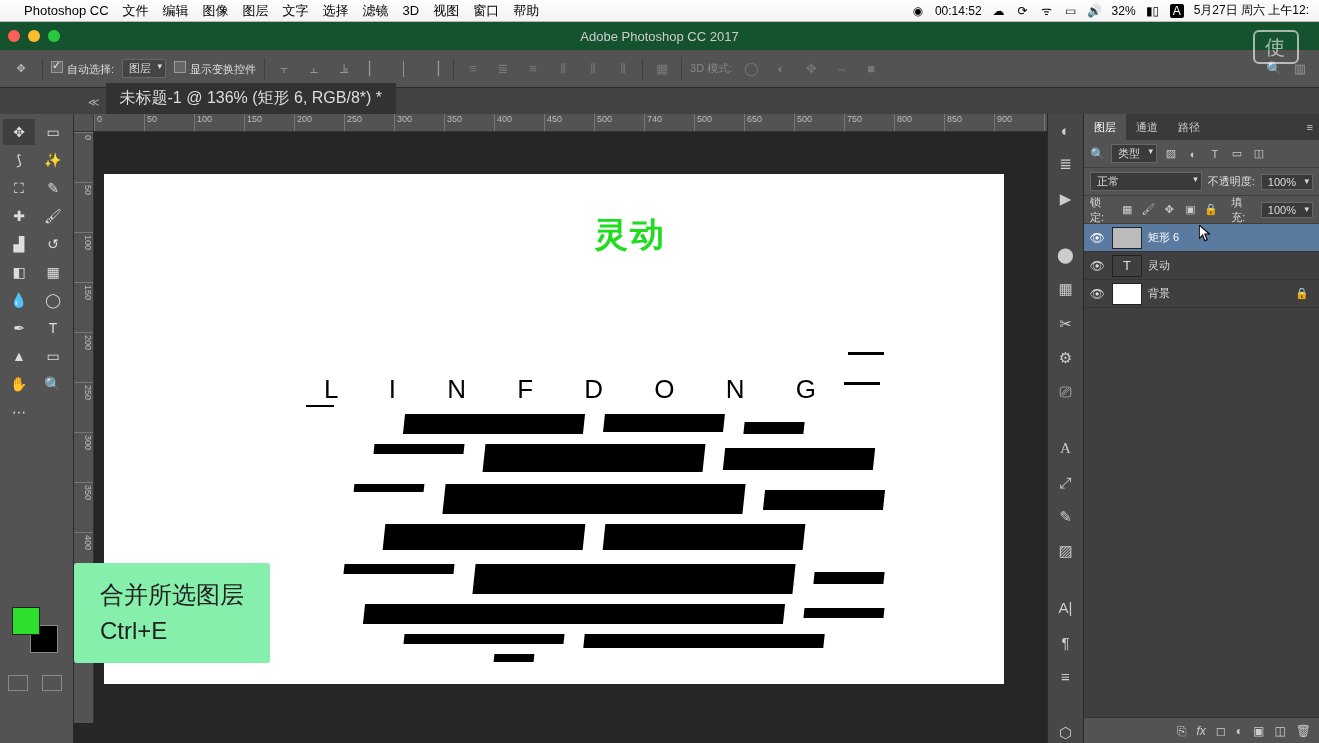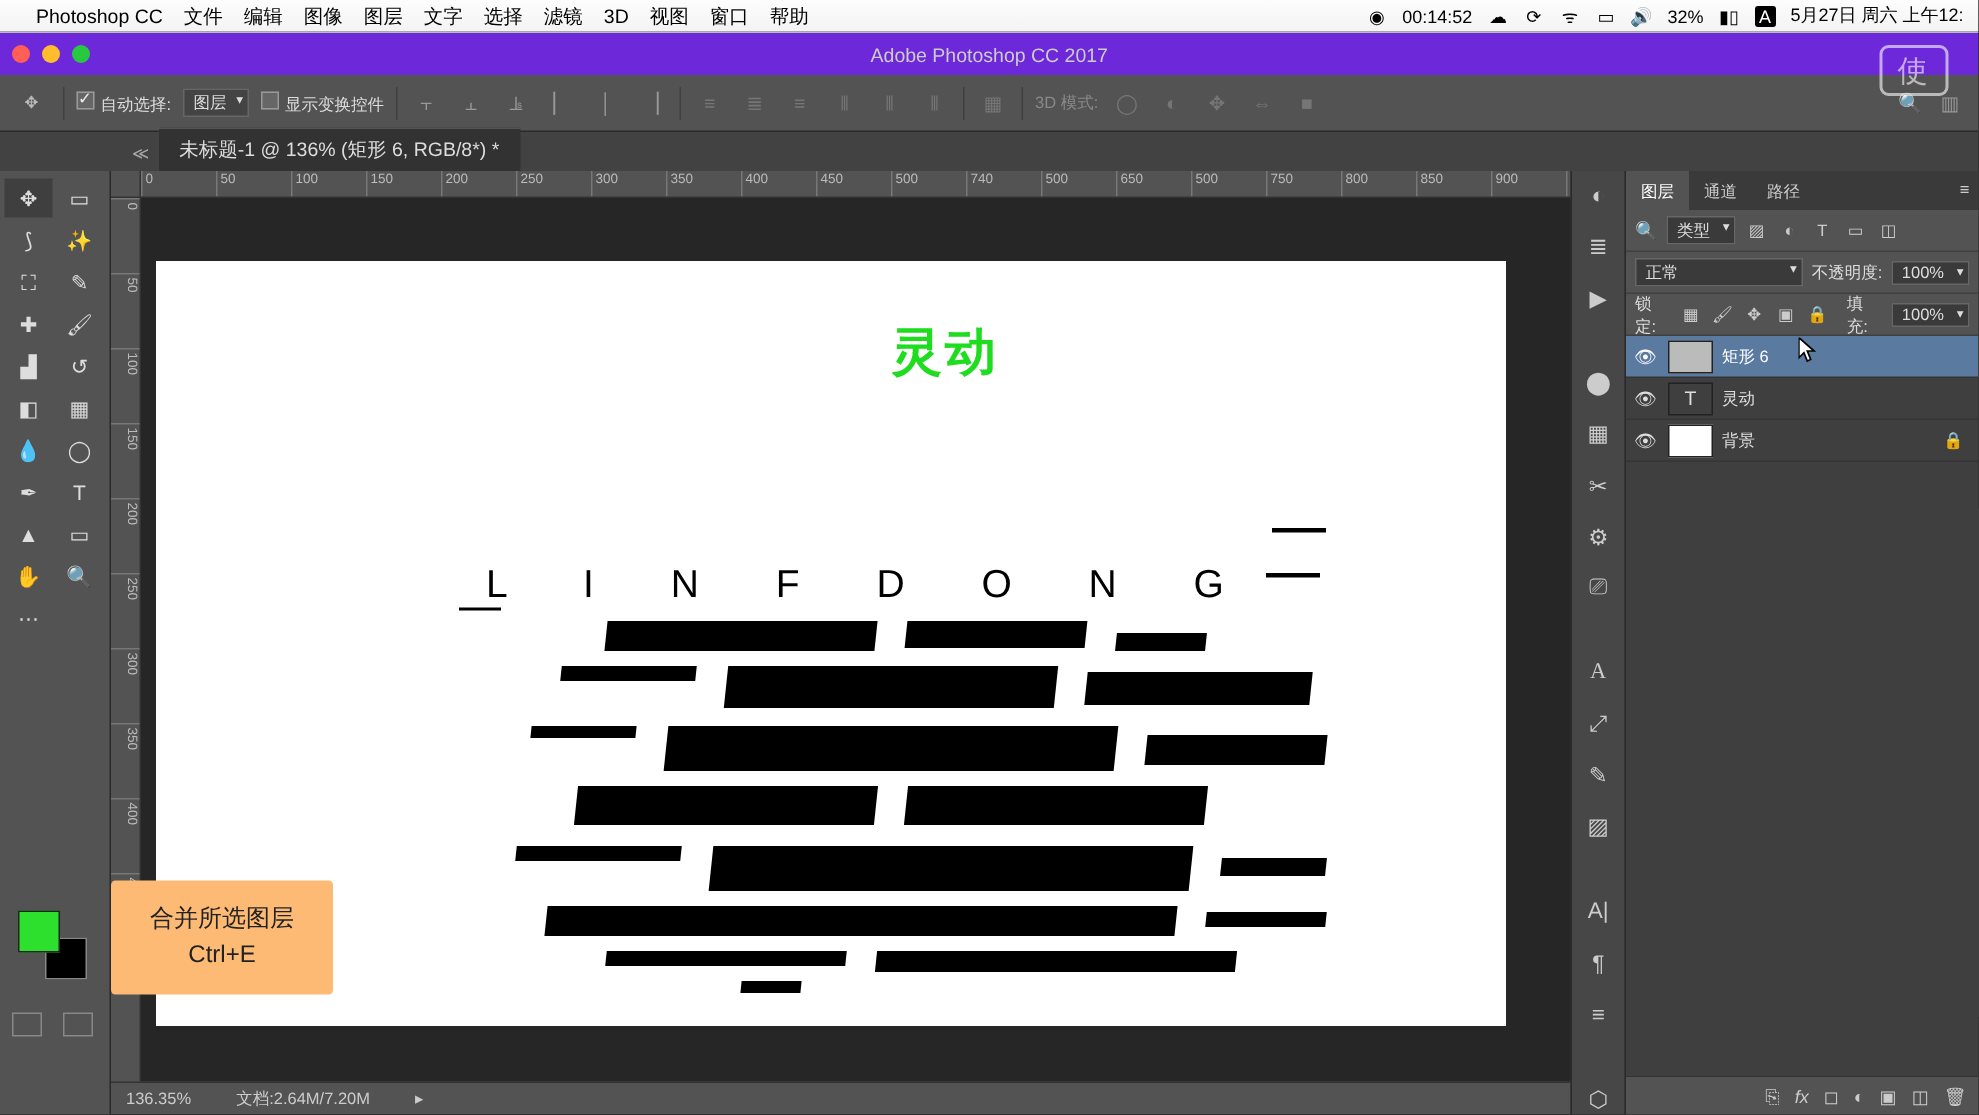--- a/index.html
+++ b/index.html
@@ -7,41 +7,41 @@
 
 
 .mac-menubar { height:22px; background:linear-gradient(#fdfdfd,#f3f3f3); display:flex; align-items:center; font-size:13px; color:#000; padding:0 10px; justify-content:space-between; border-bottom:1px solid #bbb;}
 .mac-left { display:flex; align-items:center; gap:14px; }
 .mac-left .apple { font-size:15px; }
 .mac-left .bold { font-weight:400; }
 .mac-right { display:flex; align-items:center; gap:10px; font-size:12px; }
 .mac-right .ico { width:14px; height:14px; display:inline-flex; align-items:center; justify-content:center; font-size:12px;}
 
 
-.win-titlebar { height:28px; background:#6d28d9; display:flex; align-items:center; padding:0 8px; position:relative;}
+.win-titlebar { height:28px; background:#14532d; display:flex; align-items:center; padding:0 8px; position:relative;}
 .traffic { display:flex; gap:8px; }
 .traffic span { width:12px; height:12px; border-radius:50%; display:block; }
 .tl-close{background:#ff5f57;} .tl-min{background:#ffbd2e;} .tl-max{background:#28c940;}
 .win-title { position:absolute; left:50%; transform:translateX(-50%); color:#ccc; font-size:13px; }
 
 
 .options-bar { height:38px; background:#535353; display:flex; align-items:center; padding:0 8px; gap:8px; color:#ddd; font-size:11px; border-bottom:1px solid #2a2a2a;}
 .opt-btn { width:26px; height:26px; display:flex; align-items:center; justify-content:center; color:#bbb; }
 .opt-check { width:12px; height:12px; border:1px solid #999; background:#666; display:inline-block; margin-right:4px; position:relative;}
 .opt-check.on::after{content:"✓"; position:absolute; top:-3px; left:0; font-size:11px; color:#eee;}
 .opt-sel { background:#444; border:1px solid #666; padding:1px 14px 1px 6px; position:relative; }
 .opt-sel::after{content:"▾"; position:absolute; right:3px; top:1px; font-size:9px;}
 .opt-sep { width:1px; height:22px; background:#404040; }
 .opt-icon { width:22px; height:22px; display:flex; align-items:center; justify-content:center; color:#999; font-size:13px;}
 .opt-icon.dim{opacity:.5;}
 .opt-right { margin-left:auto; display:flex; gap:4px;}
 
 
 .doc-tabs { height:26px; background:#424242; display:flex; align-items:flex-end; padding-left:82px; }
-.doc-tab { background:#323232; color:#ddd; font-size:13px; padding:5px 14px; border-top:1px solid #555;}
+.doc-tab { background:#323232; color:#ddd; font-size:16px; padding:5px 14px; border-top:1px solid #555;}
 .doc-tabs .small-x{ color:#aaa; padding:5px 6px; font-size:11px;}
 
 
 .main { display:flex; height:629px; }
 .toolbox { width:74px; background:#535353; display:flex; flex-wrap:wrap; padding:4px 2px; align-content:flex-start; border-right:1px solid #2a2a2a; position:relative;}
 .tool { width:32px; height:26px; display:flex; align-items:center; justify-content:center; color:#ddd; font-size:14px; margin:1px; }
 .tool.sel { background:#3f3f3f; }
 .swatches { position:absolute; bottom:90px; left:12px; width:46px; height:46px;}
 .swatch-fg{ width:28px; height:28px; background:#2de02d; border:1px solid #222; position:absolute; top:0; left:0;}
 .swatch-bg{ width:28px; height:28px; background:#000; border:1px solid #888; position:absolute; bottom:0; right:0;}
@@ -56,21 +56,21 @@
 .ruler-v div{ height:50px; writing-mode:vertical-rl; padding-top:2px; border-top:1px solid #777;}
 .ruler-corner{position:absolute;top:0;left:0;width:20px;height:18px;background:#535353;border-right:1px solid #333;border-bottom:1px solid #333;}
 .artboard { position:absolute; top:60px; left:30px; width:900px; height:510px; background:#fff; }
 .art-title { position:absolute; top:38px; left:490px; color:#1edc1e; font-size:34px; font-weight:700; letter-spacing:2px;}
 .art-linf { position:absolute; top:200px; left:220px; font-size:26px; letter-spacing:22px; font-weight:400; color:#000;}
 .art-linf::before{content:""; position:absolute; left:-18px; bottom:-2px; width:28px; height:2px; background:#000;}
 .art-linf::after{content:""; position:absolute; right:-46px; top:-22px; width:36px; height:3px; background:#000; box-shadow: -4px 30px 0 #000;}
 .art-glitch { position:absolute; top:230px; left:240px; width:560px; height:250px; }
 .art-glitch .bar{ position:absolute; background:#000; height:14px;}
 
-.hint-box { position:absolute; left:0px; bottom:80px; background:#fdba74; color:#222; padding:14px 26px; font-size:16px; border-radius:3px; text-align:center; line-height:1.5;}
+.hint-box { position:absolute; left:0px; bottom:80px; background:#86efac; color:#222; padding:14px 26px; font-size:24px; border-radius:3px; line-height:1.5;}
 .status-bar { position:absolute; bottom:0; left:0; right:0; height:22px; background:#535353; color:#ccc; font-size:11px; display:flex; align-items:center; padding:0 10px; gap:30px; border-top:1px solid #333;}
 
 
 .dock { width:36px; background:#474747; display:flex; flex-direction:column; align-items:center; padding-top:6px; gap:14px; border-left:1px solid #2a2a2a;}
 .dock .dbtn { width:24px; height:24px; display:flex; align-items:center; justify-content:center; color:#ccc; font-size:15px;}
 .dock .dgap { height:10px; }
 
 
 .panels { width:236px; background:#474747; display:flex; flex-direction:column; border-left:1px solid #2a2a2a;}
 .panel-tabs { height:26px; display:flex; align-items:center; font-size:11px; color:#ccc; background:#3a3a3a;}
@@ -272,25 +272,20 @@
           <div class="bar" style="left: 460px; top: 204px; width: 80px; height: 10px; transform: skewX(-6deg);"></div>
           <div class="bar" style="left: 60px; top: 230px; width: 160px; height: 10px; transform: skewX(-6deg);"></div>
           <div class="bar" style="left: 240px; top: 230px; width: 240px; height: 14px; transform: skewX(-6deg);"></div>
           <div class="bar" style="left: 150px; top: 250px; width: 40px; height: 8px; transform: skewX(-6deg);"></div>
         </div>
     </div>
     <div class="hint-box">
       <div>合并所选图层</div>
       <div>Ctrl+E</div>
     </div>
-    <div class="status-bar">
-      <span>136.35%</span>
-      <span>文档:2.64M/7.20M</span>
-      <span>▸</span>
-    </div>
   </div>
 
   <div class="dock">
     <div class="dbtn">◐</div>
     <div class="dbtn">≣</div>
     <div class="dbtn">▶</div>
     <div class="dgap"></div>
     <div class="dbtn">⬤</div>
     <div class="dbtn">▦</div>
     <div class="dbtn">✂</div>

